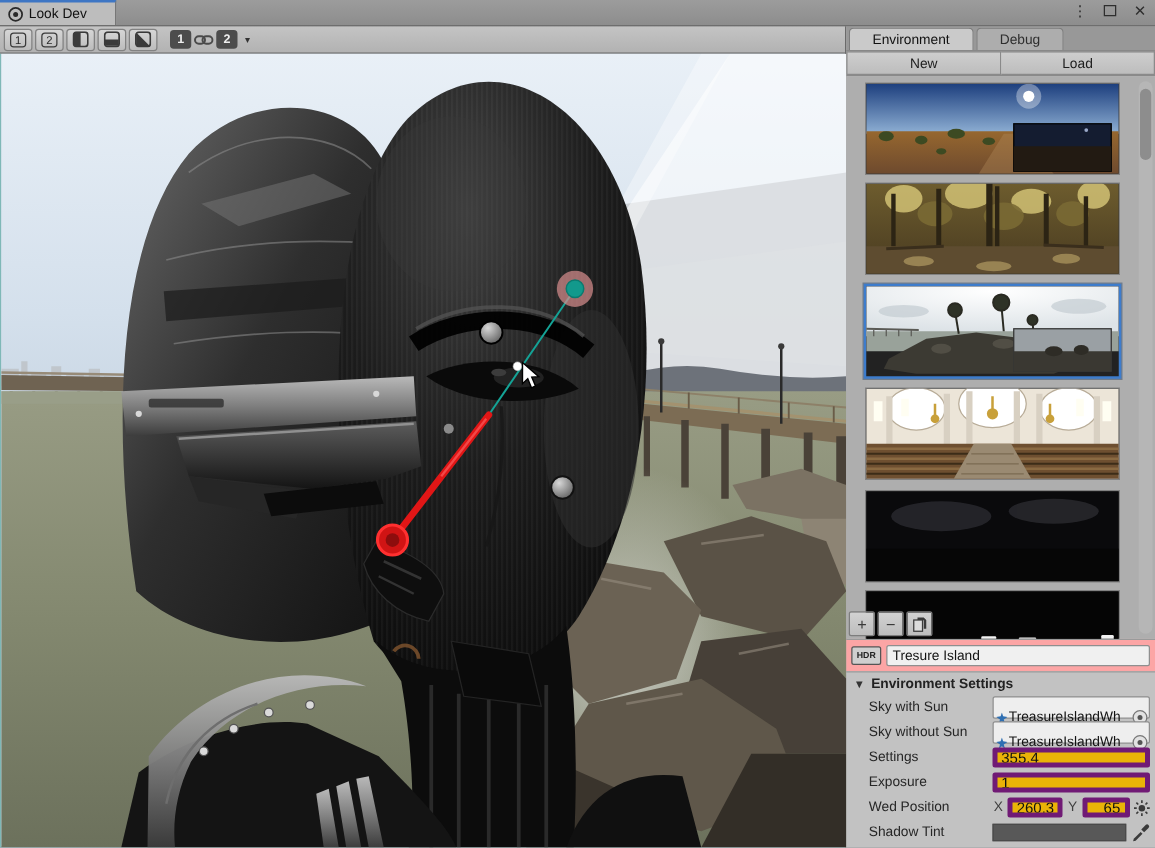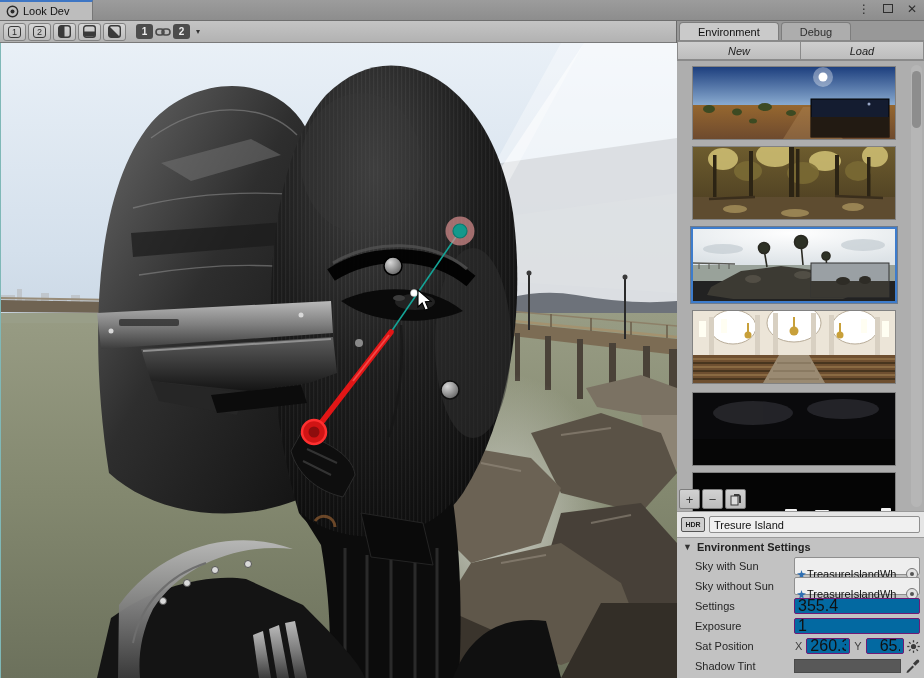--- a/index.html
+++ b/index.html
@@ -45,60 +45,60 @@
 
   
   .tabstrip { height:20px; background:#989898; display:flex; align-items:flex-end; padding-left:2px;
     border-bottom:1px solid #888; }
   .tab { height:18px; padding:0 18px; display:flex; align-items:center; font-size:11px;
     border:1px solid #7d7d7d; border-bottom:none; border-radius:4px 4px 0 0; margin-right:2px;
     background:#adadad; color:#2e2e2e; }
   .tab.active { background:#cacaca; color:#111; }
   .newload { height:20px; display:flex; border-bottom:1px solid #8a8a8a; }
   .nl-btn { flex:1; background:linear-gradient(#cecece,#bdbdbd); border:1px solid #8a8a8a;
-    display:flex; align-items:center; justify-content:center; font-size:11px;font-style:italic; }
+    display:flex; align-items:center; justify-content:center; font-size:11px; }
   .nl-btn + .nl-btn { border-left:none; }
 
   .thumbs { flex:1; background:#aeaeae; position:relative; overflow:hidden; }
   .thumb { position:absolute; left:16px; width:202px; height:72px; background:#222;
     box-shadow:0 0 0 1px rgba(0,0,0,.25); }
   .thumb svg { display:block; }
   .thumb.selected { box-shadow:0 0 0 2px #3d7ccc, 0 0 0 3px rgba(20,50,90,.4); }
   .vscroll { position:absolute; right:2px; top:4px; width:11px; height:calc(100% - 8px);
     background:#b6b6b6; border-radius:6px; }
   .vthumb { position:absolute; left:1px; top:6px; width:9px; height:57px; background:#8d8d8d;
     border-radius:5px; }
   .thumb-tools { position:absolute; left:2px; bottom:2px; display:flex; gap:2px; }
   .tt-btn { width:21px; height:20px; border:1px solid #7d7d7d; border-radius:2px;
     background:linear-gradient(#d2d2d2,#bdbdbd); display:flex; align-items:center; justify-content:center;
     font-size:13px; color:#3a3a3a; }
 
   .hdr-row { height:26px; display:flex; align-items:center; gap:4px; padding:0 4px;
-    background:#e5e5e5; border-top:1px solid #9a9a9a; }
+    background:#fca5a5; border-top:1px solid #9a9a9a; }
   .hdr-badge { width:24px; height:15px; border:1px solid #555; border-radius:2px; background:#cfcfcf;
     font-size:7px; font-weight:bold; display:flex; align-items:center; justify-content:center; color:#222; }
   .text-input { flex:1; height:17px; background:#f0f0f0; border:1px solid #8f8f8f; border-radius:2px;
     font-family:inherit; font-size:11px; padding:0 4px; color:#111; }
 
   .settings { background:#c2c2c2; padding-bottom:2px; }
   .settings-header { height:19px; display:flex; align-items:center; gap:5px; padding-left:6px;
     font-weight:bold; color:#222; border-top:1px solid #9a9a9a; }
   .fold { font-size:9px; color:#333; }
   .srow { height:20px; display:flex; align-items:center; padding:0 4px 0 18px; }
   .srow .lbl { width:99px; color:#262626; flex:none; }
   .fieldwrap { flex:1; display:flex; align-items:center; gap:3px; min-width:0; }
   .objfield { flex:1; height:16px; background:#eee; border:1px solid #8f8f8f; border-radius:2px;
     display:flex; align-items:center; padding:16px 1px 0 2px; min-width:0; }
   .objfield .otext { flex:1; overflow:hidden; white-space:nowrap; color:#111; }
   .obj-icon { width:9px; height:9px; flex:none; margin-right:1px; }
   .picker { width:12px; height:12px; border:1px solid #777; border-radius:50%; flex:none;
     display:flex; align-items:center; justify-content:center; background:#e2e2e2; }
   .picker::after { content:""; width:4px; height:4px; border-radius:50%; background:#555; }
-  .num-input { height:16px; background:#0369a1; border:1px solid #701a75; border-radius:2px;
-    font-family:inherit; font-size:16px; padding:0 3px; color:#111; width:100%; }
+  .num-input { height:16px; background:#eab308; border:4px solid #701a75; border-radius:2px;
+    font-family:inherit; font-size:12px; padding:0 3px; color:#111; width:100%; }
   .axis { color:#3f3f3f; padding:0 1px; }
   .sunbtn { width:18px; height:17px; display:flex; align-items:center; justify-content:center;
     font-size:12px; color:#333; }
   .swatch { flex:1; height:14px; border:1px solid #4a4a4a; }
   .dropper { width:16px; height:16px; flex:none; }
 </style>
 </head>
 <body>
 
 <div class="titlebar">
@@ -658,21 +658,21 @@
       </div>
 
       <div class="srow">
         <span class="lbl">Exposure</span>
         <div class="fieldwrap">
           <input class="num-input" value="1" style="">
         </div>
       </div>
 
       <div class="srow">
-        <span class="lbl">Sat Position</span>
+        <span class="lbl">Wed Position</span>
         <div class="fieldwrap">
           <span class="axis">X</span>
           <input class="num-input" style="width: 44px;" value="260.3">
           <span class="axis">Y</span>
           <input class="num-input" style="width: 38px; padding-left: 13px;" value="65.3">
           <span class="sunbtn">
             <svg width="13" height="13" viewBox="0 0 13 13">
               <circle cx="6.5" cy="6.5" r="2.6" fill="#3a3a3a"></circle>
               <g stroke="#3a3a3a" stroke-width="1.3">
                 <line x1="6.5" y1="0.2" x2="6.5" y2="2.4"></line>

